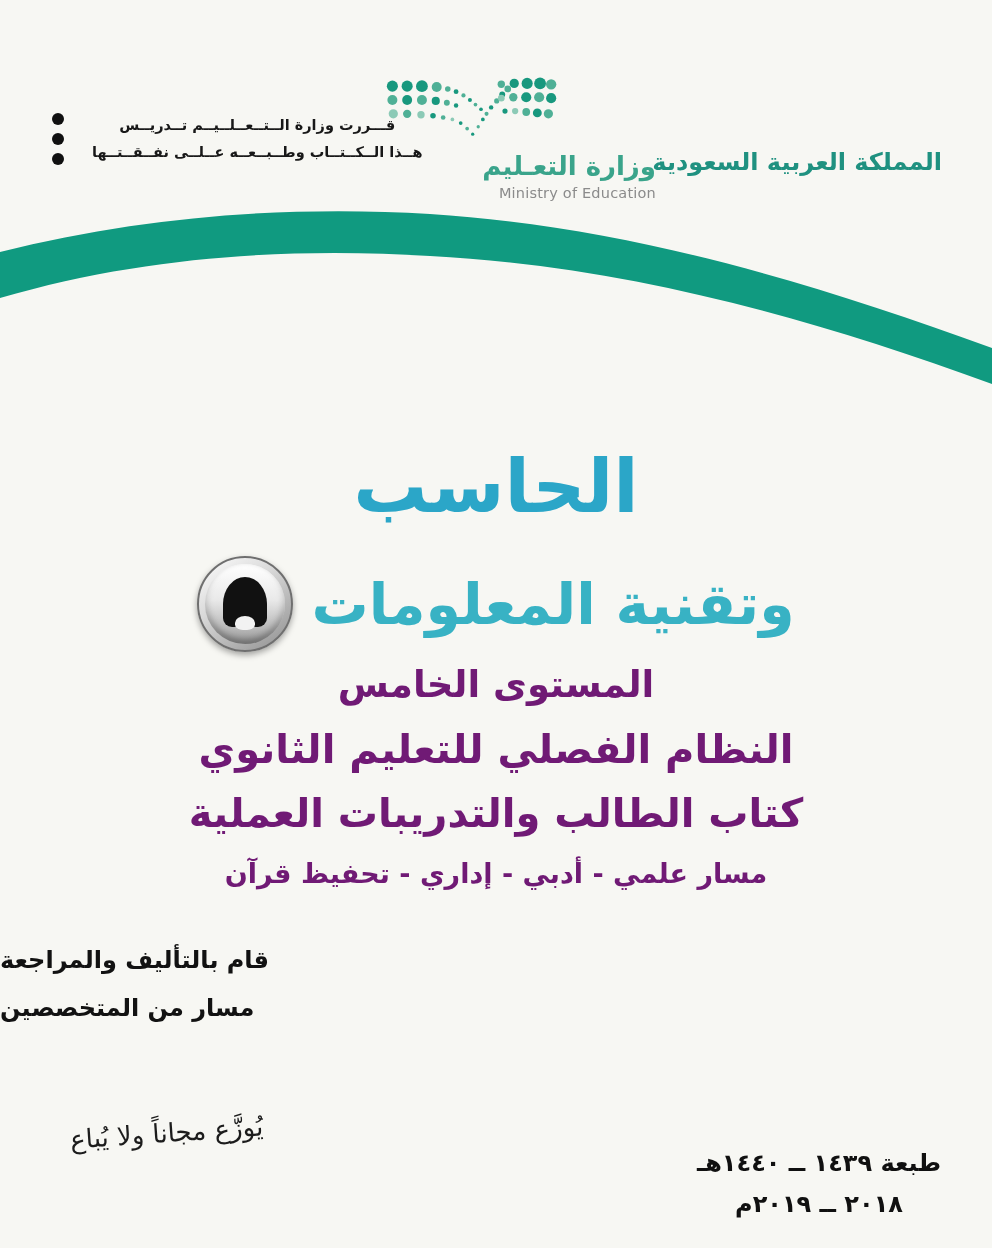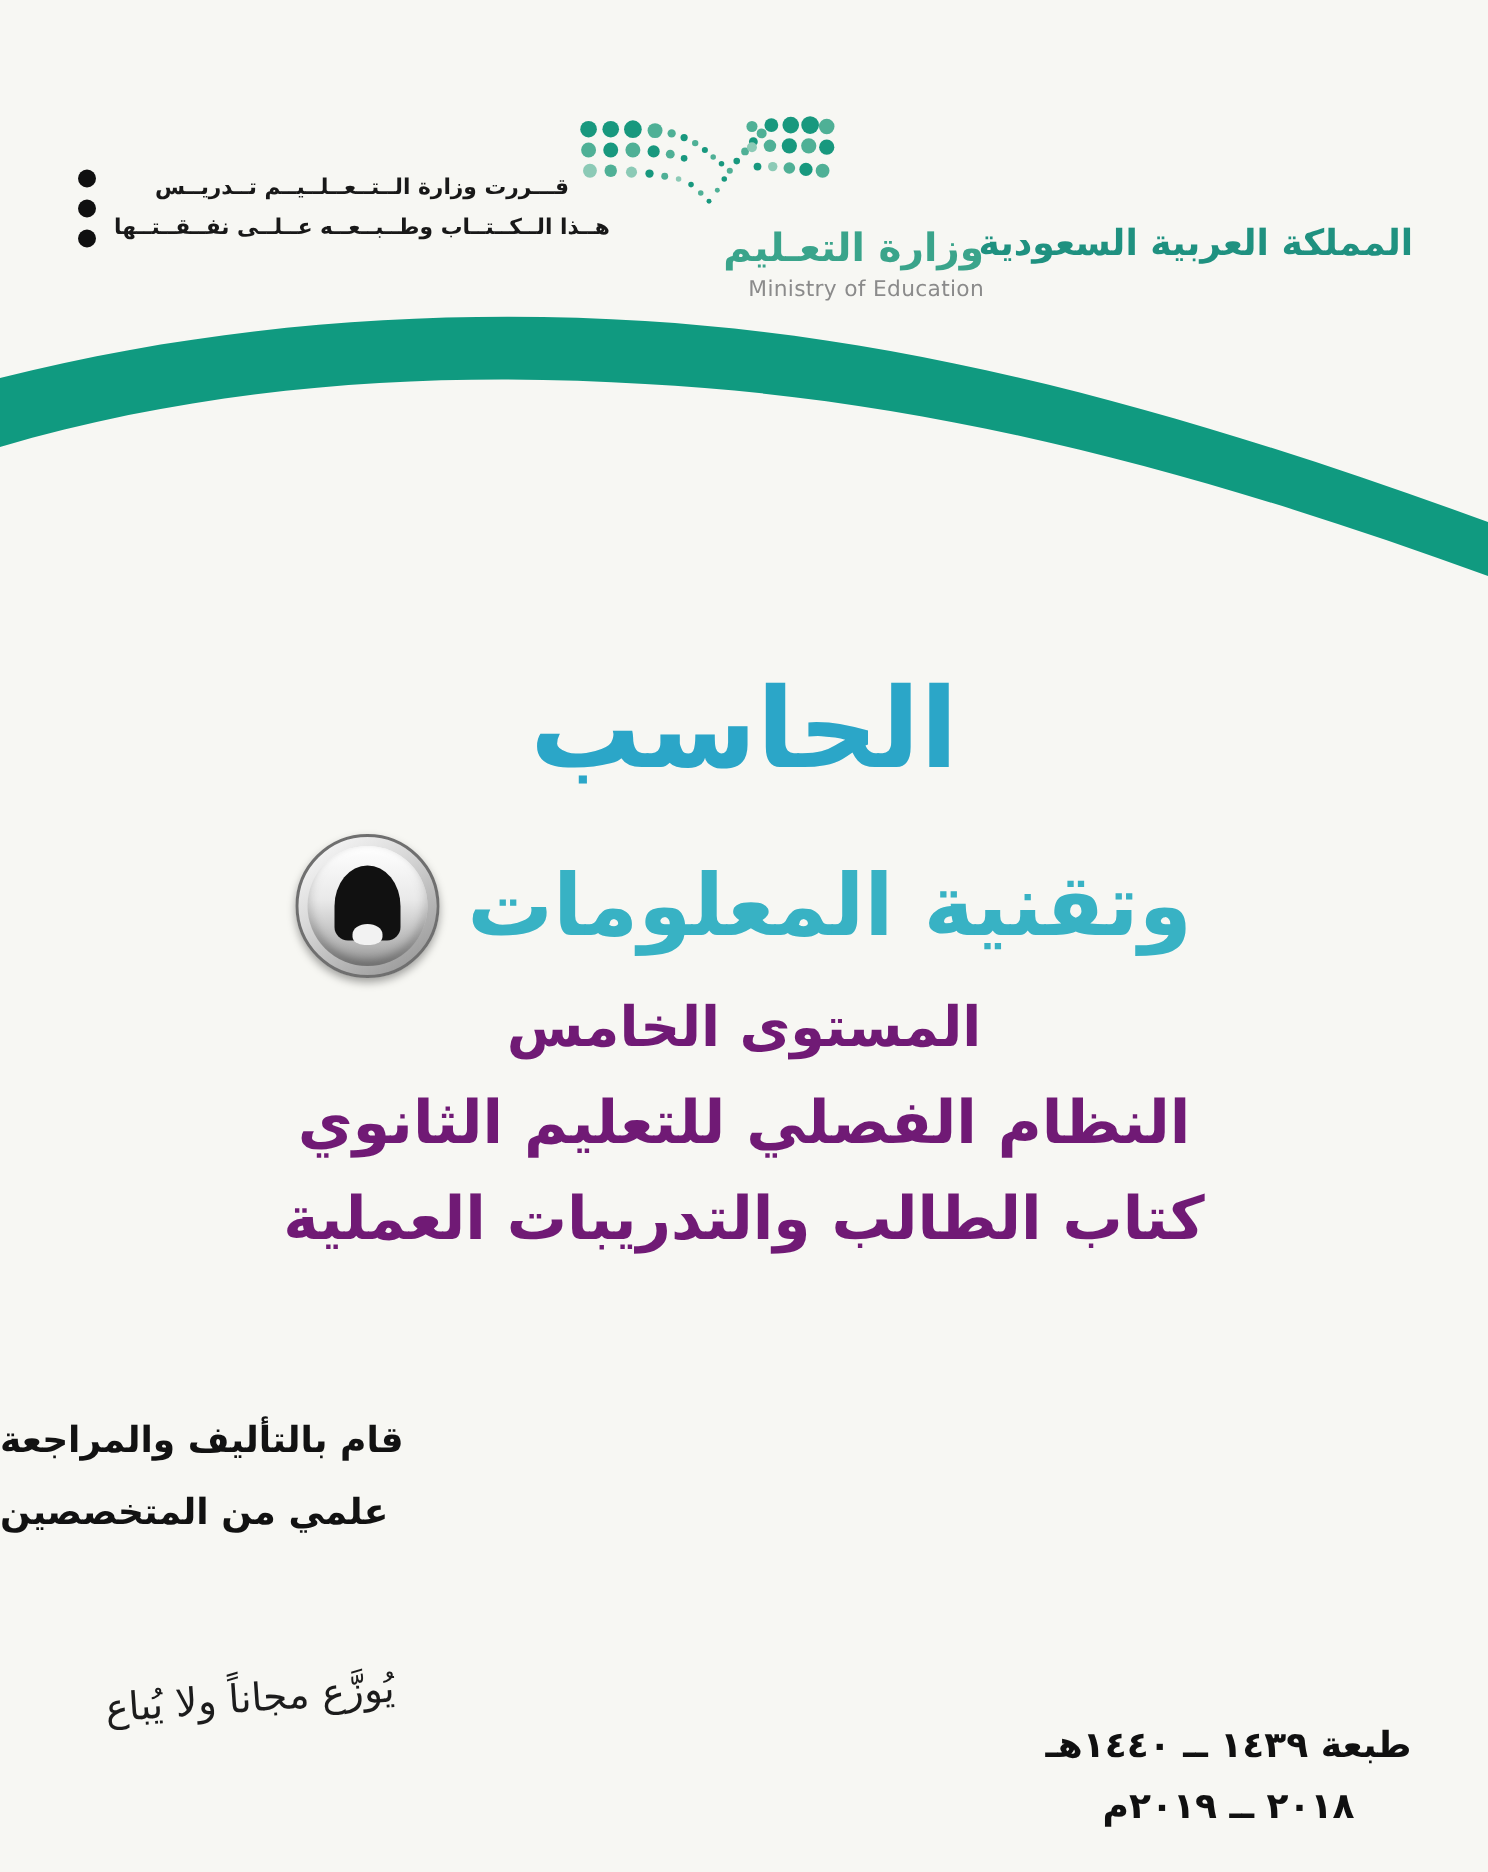--- a/index.html
+++ b/index.html
@@ -2,21 +2,21 @@
 <html lang="ar"><head>
 <meta charset="utf-8">
 <style>
   html,body{margin:0;padding:0;background:#e8e8e6;}
   .page{
     position:relative;width:992px;height:1248px;margin:0 auto;
     background:#f7f7f3;overflow:hidden;
     font-family:"DejaVu Sans","Liberation Sans",sans-serif;
   }
   
-  .decree{position:absolute;top:112px;left:52px;display:flex;align-items:center;gap:12px;}
+  .decree{position:absolute;top:112px;left:52px;display:flex;align-items:center;gap:28px;}
   .decree-dots{display:flex;flex-direction:column;gap:8px;}
   .decree-dots i{width:12px;height:12px;border-radius:50%;background:#101010;display:block;}
   .decree-text{direction:rtl;text-align:center;font-size:14.5px;font-weight:bold;color:#181818;line-height:1.85;white-space:nowrap;}
   
   .logo{position:absolute;top:76px;left:356px;width:300px;text-align:right;}
   .logo svg{display:block;margin:0 auto 4px 18px;}
   .logo-wordmark{font-size:26px;font-weight:bold;color:#3aa48b;direction:rtl;line-height:1.1;}
   .logo-sub{font-size:14.5px;color:#8b8b8b;margin-top:4px;letter-spacing:.2px;}
   
   .country{position:absolute;top:148px;right:50px;font-size:24px;font-weight:bold;color:#1f9180;direction:rtl;margin-left:20px;}
@@ -149,25 +149,26 @@
       <span class="badge-inner">
         <span class="badge-glyph"></span>
       </span>
     </span>
   </div>
 
   <div class="subtitles">
     <div class="sub-level">المستوى الخامس</div>
     <div class="sub-system">النظام الفصلي للتعليم الثانوي</div>
     <div class="sub-book">كتاب الطالب والتدريبات العملية</div>
+    <div class="sub-tracks">مسار علمي - أدبي - إداري -  تحفيظ قرآن</div>
   </div>
 
   <div class="authors">
     <div>قام بالتأليف والمراجعة</div>
-    <div>علمي من المتخصصين</div>
+    <div>مسار من المتخصصين</div>
   </div>
 
   <div class="edition">
     <div>طبعة ١٤٣٩ ــ ١٤٤٠هـ</div>
     <div>٢٠١٨ ــ ٢٠١٩م</div>
   </div>
 
   <div class="distribution">يُوزَّع مجاناً ولا يُباع</div>
 
 </div>

